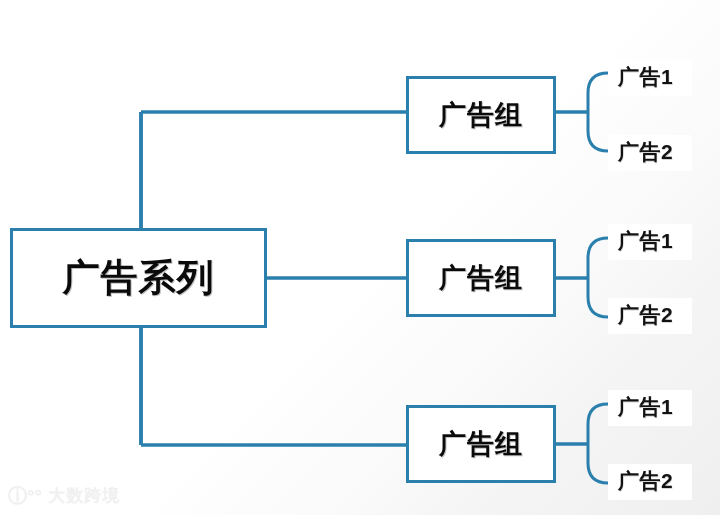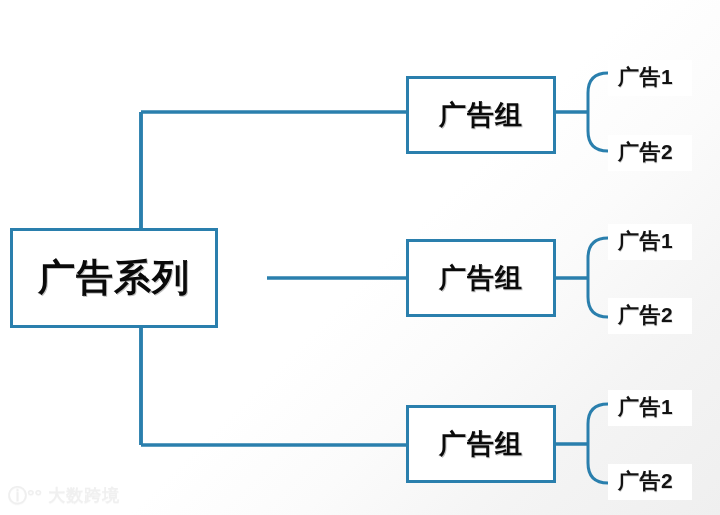--- a/index.html
+++ b/index.html
@@ -33,21 +33,21 @@
   .node-label {
     font-weight: bold;
     color: #0a0a0a;
     letter-spacing: 1px;
     text-shadow: 1px 1px 0 rgba(140,140,140,0.55);
     white-space: nowrap;
   }
   #node-campaign {
     left: 10px;
     top: 228px;
-    width: 208px;
+    width: 257px;
     height: 100px;
   }
   #node-campaign .node-label {
     font-size: 37px;
   }
   .node-group {
     width: 150px;
     height: 78px;
     left: 406px;
   }

